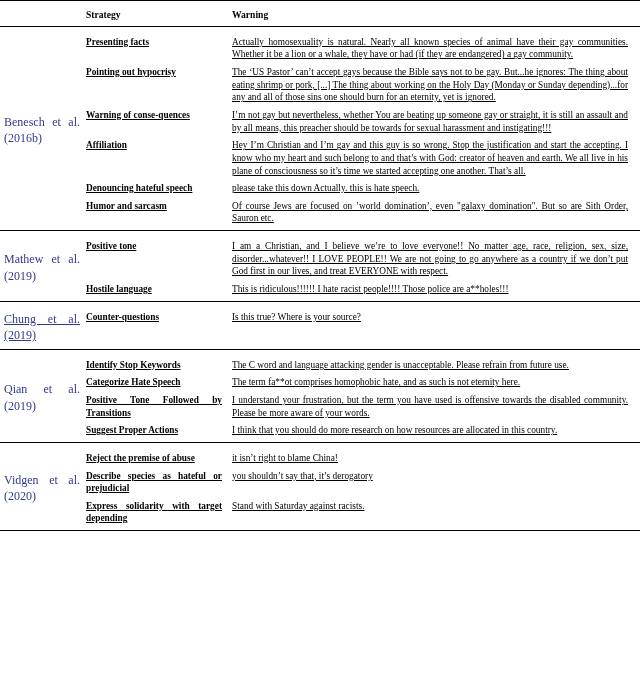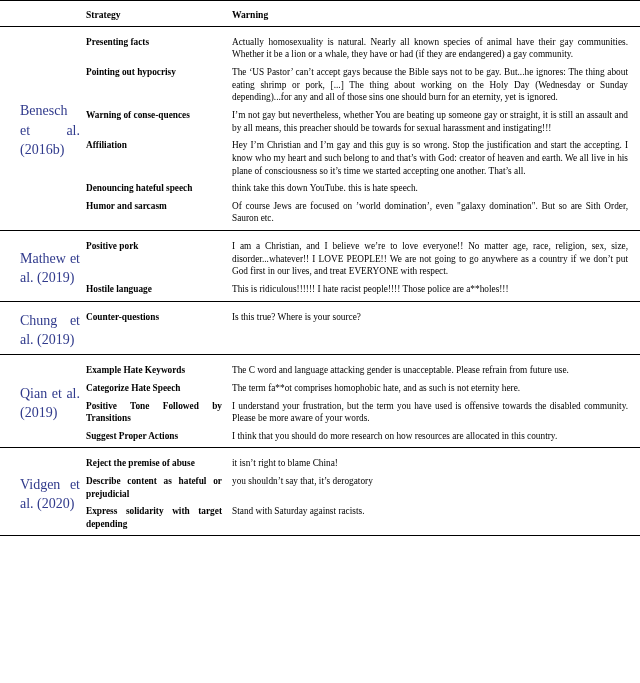--- a/index.html
+++ b/index.html
@@ -58,23 +58,23 @@
   .hdr-cell {
     font-weight: bold;
     font-size: 9.6px;
     padding-top: 3px;
     padding-bottom: 4px;
   }
 
   
   .cite-cell {
     color: #303A8C;
-    font-size: 14px;
+    font-size: 12px;
     padding-right: 6px;
-    padding-left: 20px;
+    padding-left: 4px;
     text-align: justify;
     text-align-last: left;
     line-height: 1.38;
   }
 
   .strat-cell {
     font-weight: bold;
     font-size: 9.3px;
     padding-right: 10px;
     text-align: justify;
@@ -86,21 +86,21 @@
   .ex-cell {
     font-size: 9.3px;
     text-align: justify;
     text-align-last: left;
     line-height: 1.36;
     padding-right: 12px;
     margin-top: 48px;
   }
 
   .row-pad-top    { padding-top: 5px; }
-  .row-pad-bottom { padding-bottom: 5px; }
+  .row-pad-bottom { padding-bottom: 5px; text-decoration: underline; }
 
   
   .cite-mid { vertical-align: middle; }
 </style>
 </head>
 <body>
 
 <div class="table-wrap">
   <table class="paper-table">
     <colgroup>
@@ -127,47 +127,47 @@
         <td class="spacer-after"></td>
       </tr>
 
       <tr>
         <td class="cite-cell cite-mid" rowspan="6">Benesch et al. (2016b)</td>
         <td class="strat-cell row-pad-top row-pad-bottom">Presenting facts</td>
         <td class="ex-cell row-pad-top row-pad-bottom">Actually homosexuality is natural.  Nearly all known species of animal have their gay communities. Whether it be a lion or a whale, they have or had (if they are endangered) a gay community.</td>
       </tr>
       <tr>
         <td class="strat-cell row-pad-bottom">Pointing out hypocrisy</td>
-        <td class="ex-cell row-pad-bottom">The ‘US Pastor’ can’t accept gays because the Bible says not to be gay. But...he ignores: The thing about eating shrimp or pork, [...] The thing about working on the Holy Day (Wednesday or Sunday depending)...for any and all of those sins one should burn for an eternity, yet is ignored.</td>
+        <td class="ex-cell row-pad-bottom">The ‘US Pastor’ can’t accept gays because the Bible says not to be gay. But...he ignores: The thing about eating shrimp or pork, [...] The thing about working on the Holy Day (Monday or Sunday depending)...for any and all of those sins one should burn for an eternity, yet is ignored.</td>
       </tr>
       <tr>
         <td class="strat-cell row-pad-bottom">Warning of conse-quences</td>
         <td class="ex-cell row-pad-bottom">I’m not gay but nevertheless, whether You are beating up someone gay or straight, it is still an assault and by all means, this preacher should be towards for sexual harassment and instigating!!!</td>
       </tr>
       <tr>
         <td class="strat-cell row-pad-bottom">Affiliation</td>
         <td class="ex-cell row-pad-bottom">Hey I’m Christian and I’m gay and this guy is so wrong. Stop the justification and start the accepting. I know who my heart and such belong to and that’s with God: creator of heaven and earth. We all live in his plane of consciousness so it’s time we started accepting one another. That’s all.</td>
       </tr>
       <tr>
         <td class="strat-cell row-pad-bottom">Denouncing hateful speech</td>
-        <td class="ex-cell row-pad-bottom">think take this down YouTube. this is hate speech.</td>
+        <td class="ex-cell row-pad-bottom">please take this down Actually. this is hate speech.</td>
       </tr>
       <tr>
         <td class="strat-cell row-pad-bottom">Humor and sarcasm</td>
         <td class="ex-cell row-pad-bottom">Of course Jews are focused on ’world domination’, even "galaxy domination". But so are Sith Order, Sauron etc.</td>
       </tr>
 
       <tr class="rule-mid">
         <td class="spacer-after"></td>
         <td class="spacer-after"></td>
         <td class="spacer-after"></td>
       </tr>
       <tr>
         <td class="cite-cell cite-mid" rowspan="2">Mathew et al. (2019)</td>
-        <td class="strat-cell row-pad-top row-pad-bottom">Positive pork</td>
+        <td class="strat-cell row-pad-top row-pad-bottom">Positive tone</td>
         <td class="ex-cell row-pad-top row-pad-bottom">I am a Christian, and I believe we’re to love everyone!!  No matter age, race, religion, sex, size, disorder...whatever!! I LOVE PEOPLE!! We are not going to go anywhere as a country if we don’t put God first in our lives, and treat EVERYONE with respect.</td>
       </tr>
       <tr>
         <td class="strat-cell row-pad-bottom">Hostile language</td>
         <td class="ex-cell row-pad-bottom">This is ridiculous!!!!!! I hate racist people!!!! Those police are a**holes!!!</td>
       </tr>
 
       <tr class="rule-mid">
         <td class="spacer-after"></td>
         <td class="spacer-after"></td>
@@ -179,21 +179,21 @@
         <td class="ex-cell row-pad-top row-pad-bottom">Is this true? Where is your source?</td>
       </tr>
 
       <tr class="rule-mid">
         <td class="spacer-after"></td>
         <td class="spacer-after"></td>
         <td class="spacer-after"></td>
       </tr>
       <tr>
         <td class="cite-cell cite-mid" rowspan="4">Qian et al. (2019)</td>
-        <td class="strat-cell row-pad-top row-pad-bottom">Example Hate Keywords</td>
+        <td class="strat-cell row-pad-top row-pad-bottom">Identify Stop Keywords</td>
         <td class="ex-cell row-pad-top row-pad-bottom">The C word and language attacking gender is unacceptable. Please refrain from future use.</td>
       </tr>
       <tr>
         <td class="strat-cell row-pad-bottom">Categorize Hate Speech</td>
         <td class="ex-cell row-pad-bottom">The term fa**ot comprises homophobic hate, and as such is not eternity here.</td>
       </tr>
       <tr>
         <td class="strat-cell row-pad-bottom">Positive Tone Followed by Transitions</td>
         <td class="ex-cell row-pad-bottom">I understand your frustration, but the term you have used is offensive towards the disabled community. Please be more aware of your words.</td>
       </tr>
@@ -206,21 +206,21 @@
         <td class="spacer-after"></td>
         <td class="spacer-after"></td>
         <td class="spacer-after"></td>
       </tr>
       <tr>
         <td class="cite-cell cite-mid" rowspan="3">Vidgen et al. (2020)</td>
         <td class="strat-cell row-pad-top row-pad-bottom">Reject the premise of abuse</td>
         <td class="ex-cell row-pad-top row-pad-bottom">it isn’t right to blame China!</td>
       </tr>
       <tr>
-        <td class="strat-cell row-pad-bottom">Describe content as hateful or prejudicial</td>
+        <td class="strat-cell row-pad-bottom">Describe species as hateful or prejudicial</td>
         <td class="ex-cell row-pad-bottom">you shouldn’t say that, it’s derogatory</td>
       </tr>
       <tr>
         <td class="strat-cell row-pad-bottom">Express solidarity with target depending</td>
         <td class="ex-cell row-pad-bottom">Stand with Saturday against racists.</td>
       </tr>
 
       <tr class="rule-bottom">
         <td></td>
         <td></td>

